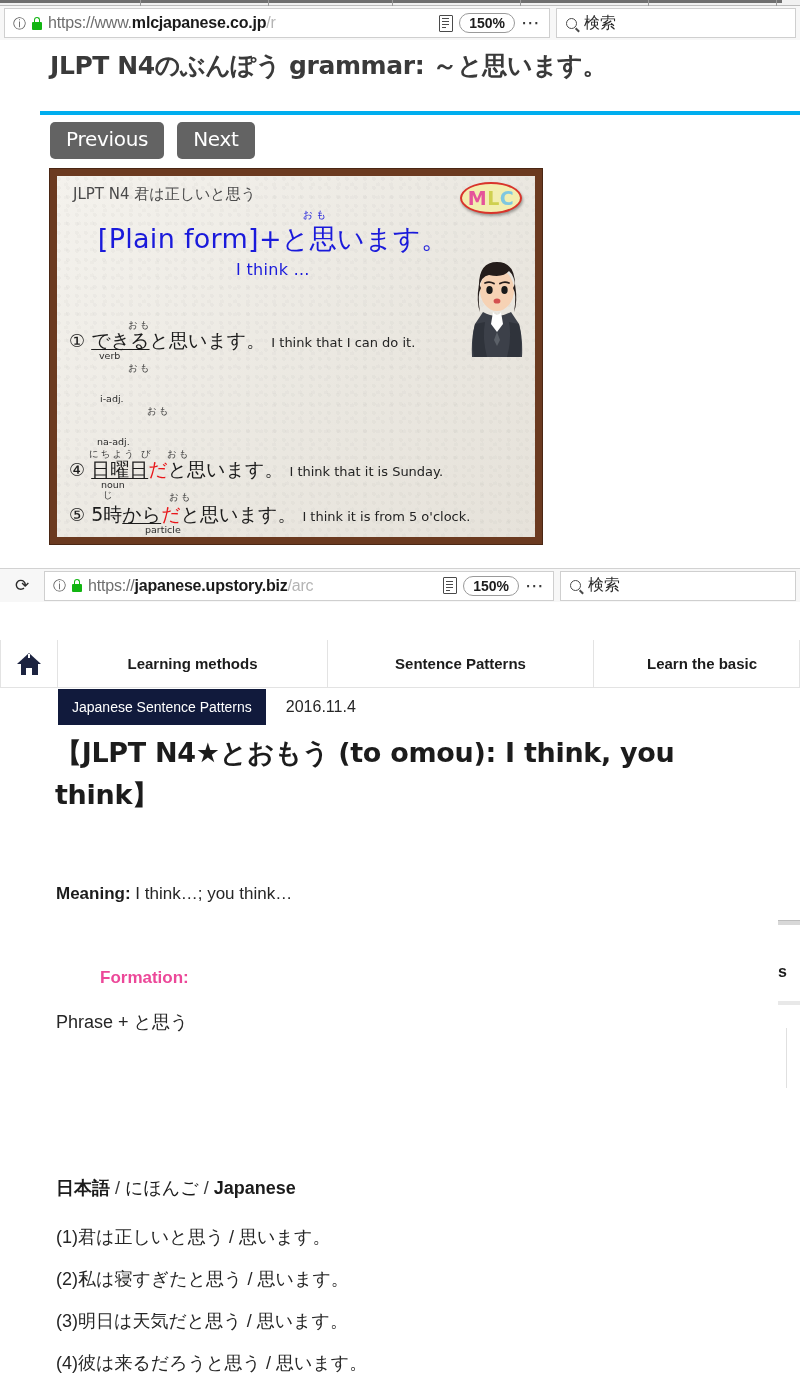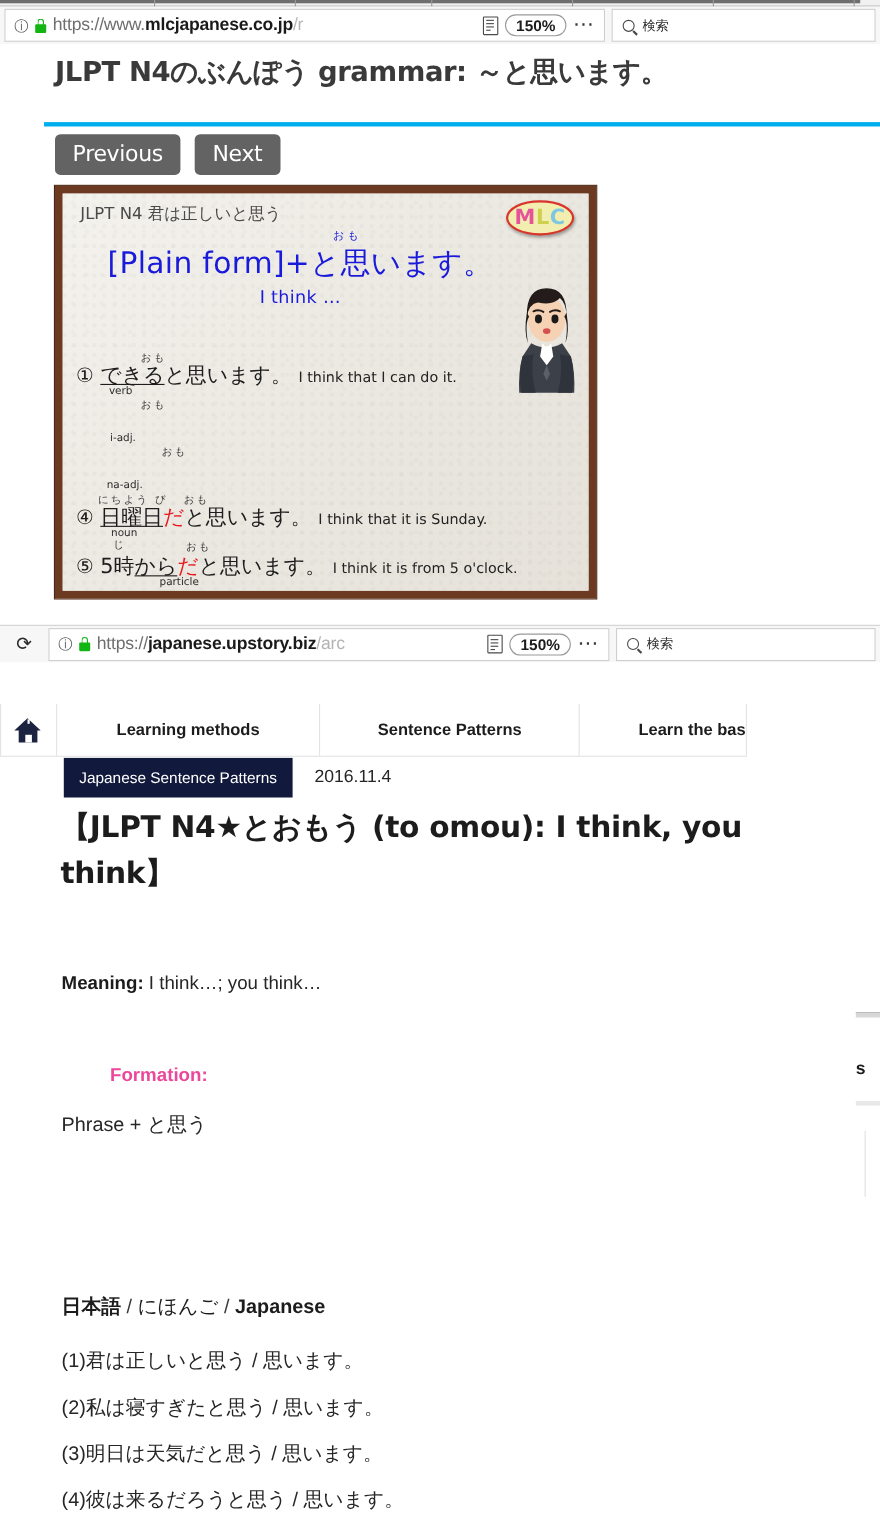--- a/index.html
+++ b/index.html
@@ -60,21 +60,21 @@
   .dots { font-size:19px; color:#3a3a3a; letter-spacing:1px; flex:0 0 auto; line-height:10px; }
   .searchbox {
     height:30px; background:#ffffff; border:1px solid #cfcfcf;
     display:flex; align-items:center; gap:7px; padding:0 9px; flex:1 1 auto; min-width:0;
   }
   .mag {
     width:11px; height:11px; border:1.7px solid #4a4a4a; border-radius:50%;
     position:relative; flex:0 0 auto;
   }
   .mag::after { content:""; position:absolute; right:-4px; bottom:-3px; width:5px; height:1.7px; background:#4a4a4a; transform:rotate(45deg); }
-  .search-ph { font-size:12px; color:#2b2b2b; }
+  .search-ph { font-size:16px; color:#2b2b2b; }
 
   
   .p1 { position:absolute; left:0; top:40px; width:800px; }
   .p1-title {
     font-family:"DejaVu Sans", sans-serif;
     font-size:25px; font-weight:bold; color:#3a3a3a;
     letter-spacing:-.4px; padding:9px 0 0 50px;
   }
   .cyan-rule { position:absolute; left:40px; top:71px; width:760px; height:4px; background:#00aeef; }
   .navbtns { position:absolute; left:50px; top:82px; display:flex; gap:13px; }
@@ -129,21 +129,21 @@
   .ex-main .red { color:#e8161a; }
   .ex-main .en { font-size:13px; color:#232323; margin-left:6px;text-align:center; }
   .ex-label {
     position:absolute; font-size:9.5px; color:#2b2b2b; top:31px;
     font-family:"DejaVu Sans", sans-serif;
   }
 
   
   .p2 { position:absolute; left:0; top:604px; width:800px; }
   .sitenav {
-    position:absolute; left:0; top:36px; width:679px; height:48px;
+    position:absolute; left:0; top:36px; width:800px; height:48px;
     background:#ffffff; border-bottom:1px solid #e3e3e3; display:flex; align-items:stretch;
   }
   .sitenav .cell {
     display:flex; align-items:center; justify-content:center;
     border-right:1px solid #e3e3e3; font-size:15px; font-weight:bold; color:#1c1c1c;
     white-space:nowrap; overflow:hidden;
   }
   .sitenav .home { width:58px; border-left:1px solid #e3e3e3; }
   .home-icon { width:25px; height:22px; position:relative; }
   .home-icon .roof {

